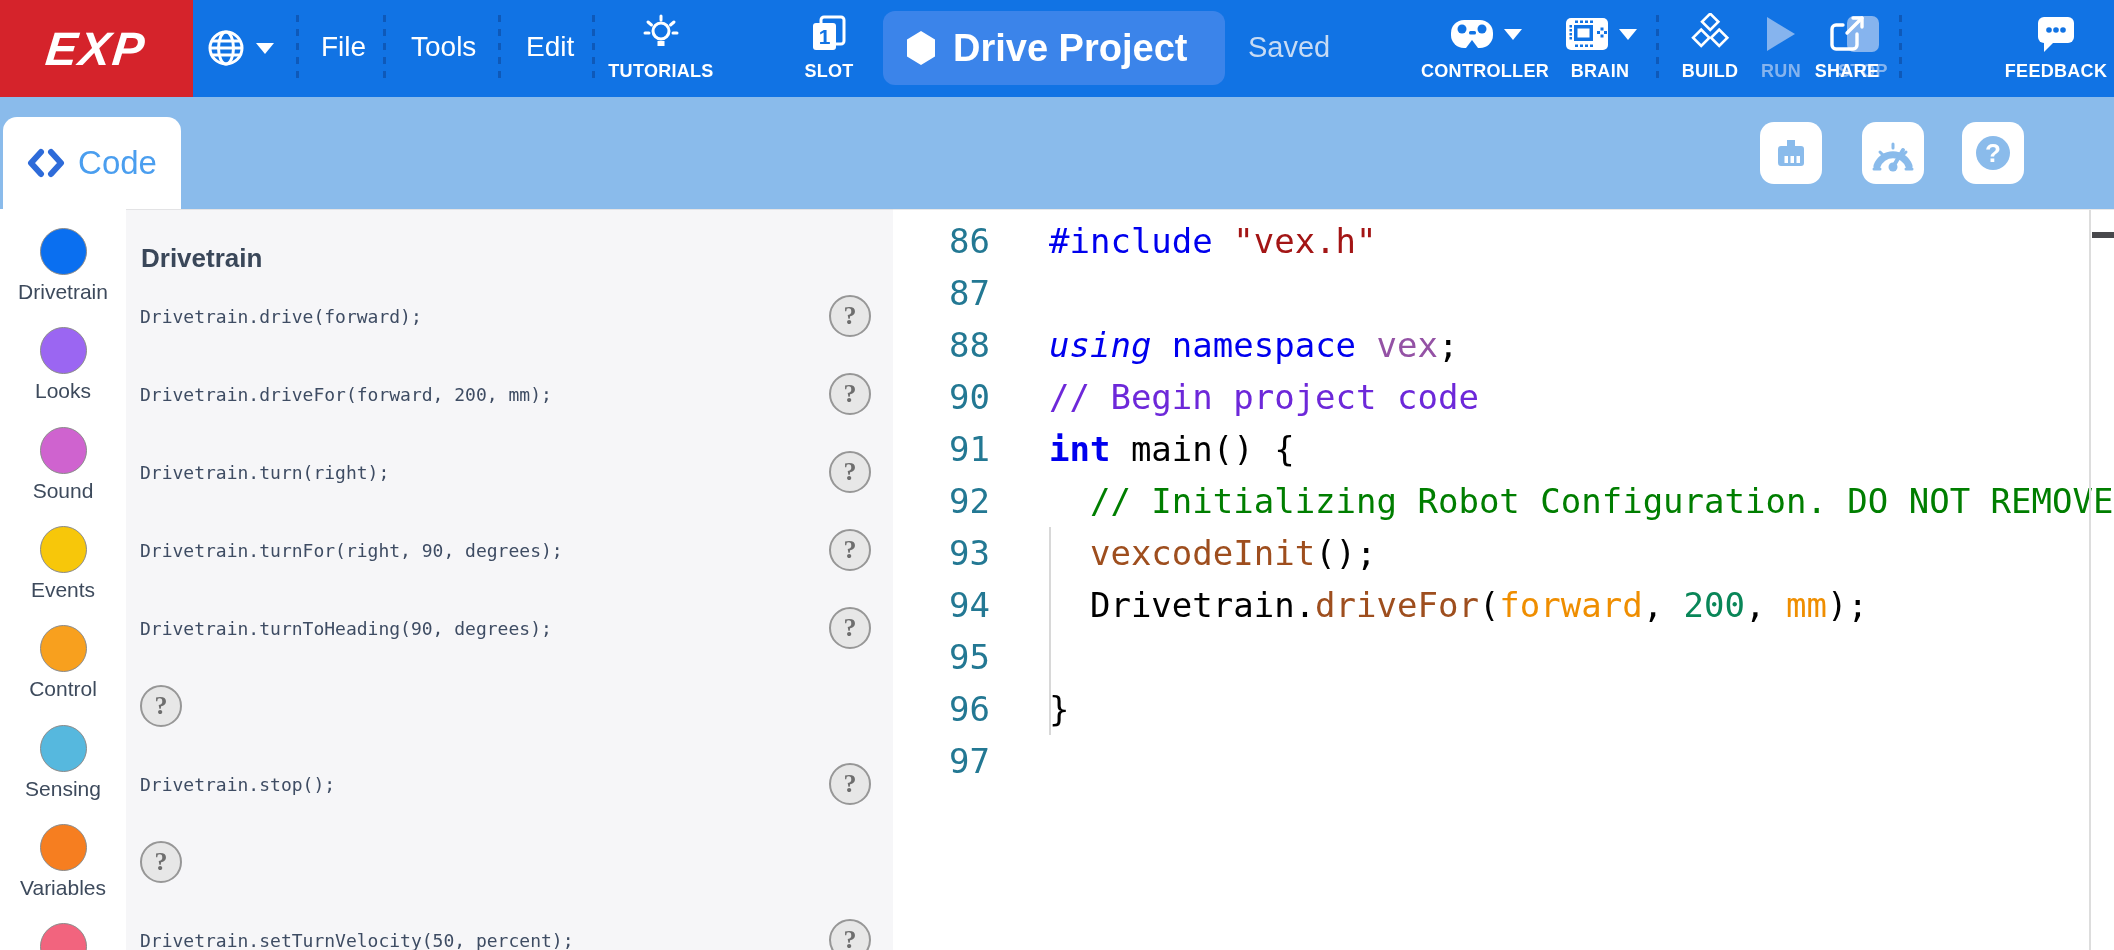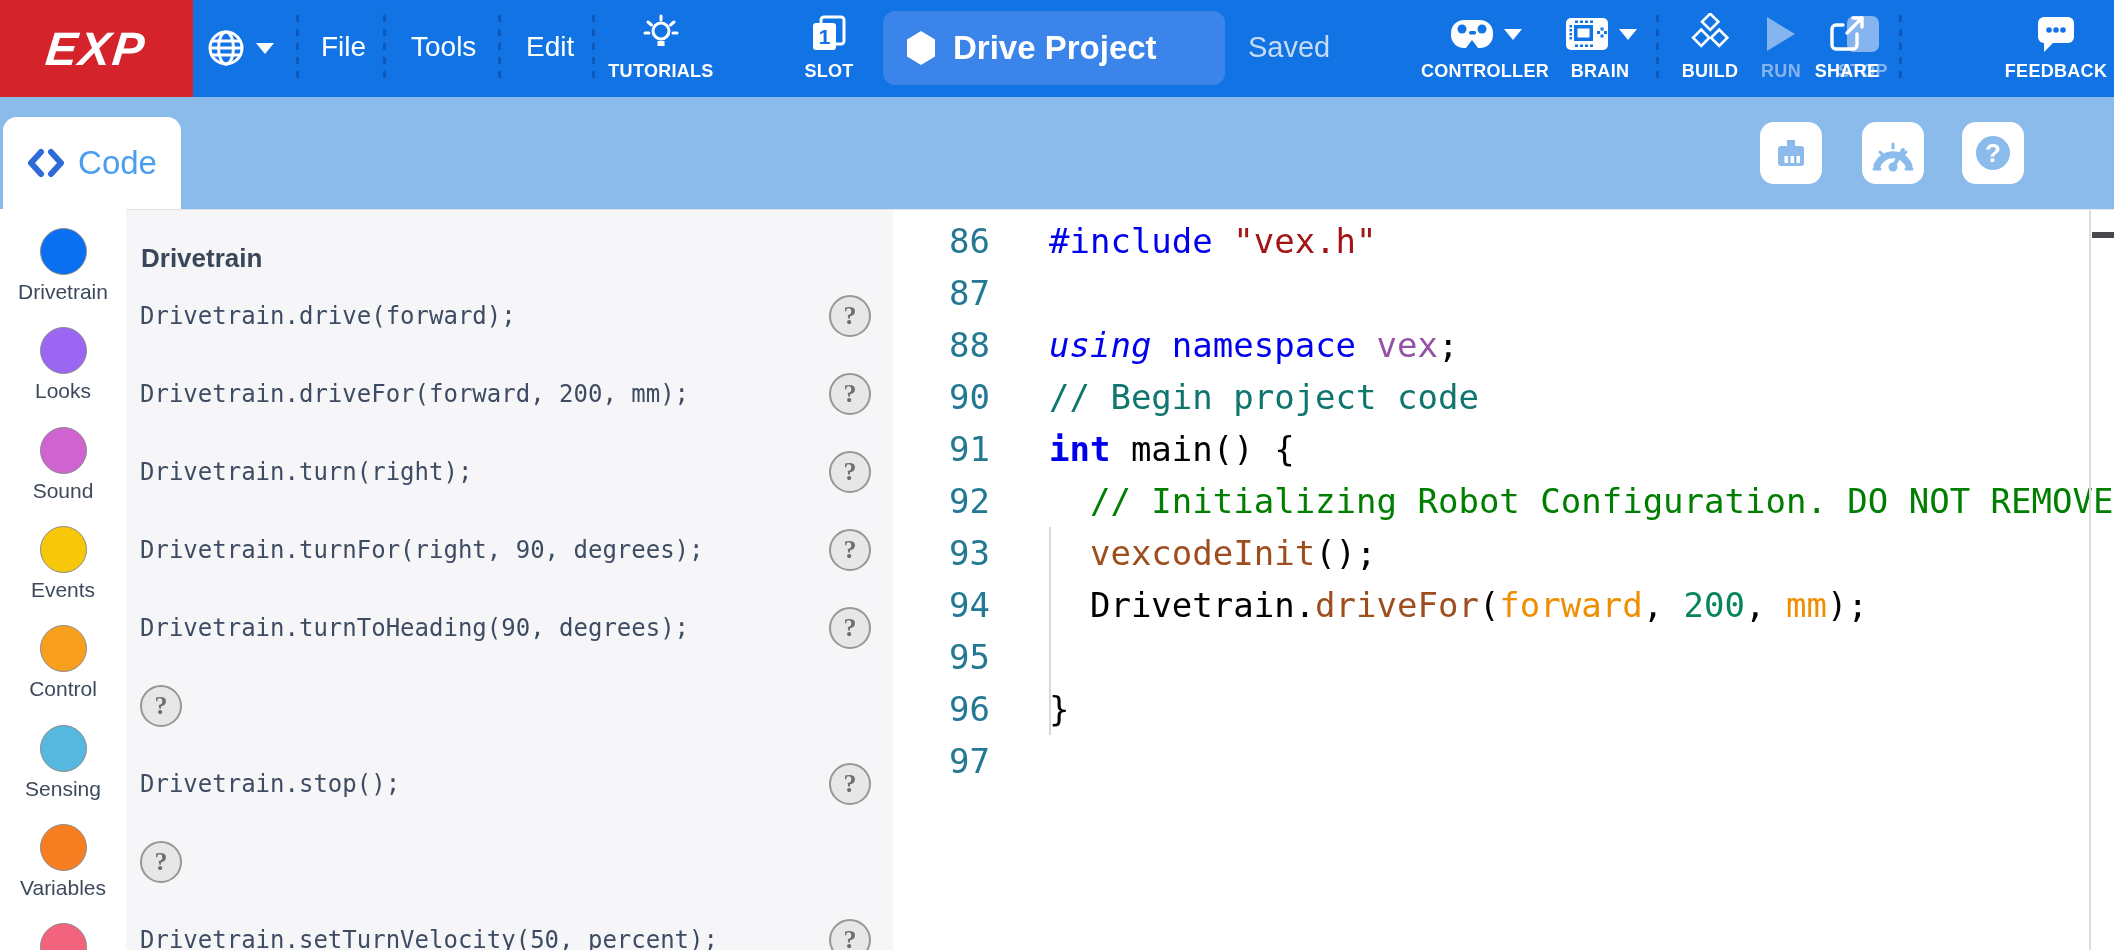--- a/index.html
+++ b/index.html
@@ -16,21 +16,21 @@
   .sep{position:absolute;top:15px;width:3px;height:66px;
        background:repeating-linear-gradient(to bottom,rgba(10,50,120,.40) 0 7px,transparent 7px 14px)}
   .icon-btn{position:absolute;top:0;height:97px;display:flex;flex-direction:column;align-items:center;color:#fff}
   .icon-btn .ico{margin-top:13px;height:42px;display:flex;align-items:center;justify-content:center;gap:9px}
   .icon-btn .lbl{margin-top:6px;font-size:18px;font-weight:bold;letter-spacing:.3px;white-space:nowrap}
   .icon-btn.disabled .lbl{color:var(--disabled)}
   .caret{width:0;height:0;border-left:9px solid transparent;border-right:9px solid transparent;border-top:11px solid #fff}
   .globe-group{position:absolute;left:206px;top:28px;display:flex;align-items:center;gap:10px}
   .proj-btn{position:absolute;left:883px;top:11px;width:342px;height:74px;background:var(--proj-btn-bg);
             border-radius:12px;display:flex;align-items:center;padding-left:22px;gap:16px}
-  .proj-btn .ptext{color:#fff;font-size:33px;font-weight:600}
+  .proj-btn .ptext{color:#fff;font-size:38px;font-weight:600}
   .saved{position:absolute;left:1248px;top:31px;font-size:29px;color:var(--saved)}
   .run-tri{width:0;height:0;border-top:17px solid transparent;border-bottom:17px solid transparent;
            border-left:28px solid var(--disabled)}
   .stop-sq{width:32px;height:36px;border-radius:7px;background:var(--disabled)}
 
   
   .subbar{position:relative;width:100%;height:112px;background:var(--subbar-bg)}
   .tab{position:absolute;left:3px;top:20px;width:178px;height:92px;background:#fff;
        border-radius:14px 14px 0 0;display:flex;align-items:center;justify-content:center;gap:13px}
   .tab .tlabel{font-size:33px;font-weight:500;color:var(--tab-text)}
@@ -41,21 +41,21 @@
   .content{display:flex;height:741px}
   .sidebar{position:relative;width:126px;background:#fff;flex-shrink:0}
   .side-item{position:absolute;left:0;width:126px;text-align:center}
   .circle{width:47px;height:47px;border-radius:50%;margin:0 auto;border:1.5px solid #8a8a8a}
   .side-label{margin-top:5px;font-size:21px;color:var(--side-label)}
 
   .panel{position:relative;width:767px;background:var(--panel-bg);flex-shrink:0;
          padding-top:33px;border-top:1px solid #e3e3e5;overflow:hidden}
   .panel-header{margin:0 0 3px 15px;font-size:26px;font-weight:bold;color:var(--header-text)}
   .cmd-row{height:78px;display:flex;align-items:center;justify-content:space-between;padding:0 22px 0 14px}
-  .cmd-text{font-family:"DejaVu Sans Mono",monospace;font-size:24px;color:var(--cmd-text);white-space:pre}
+  .cmd-text{font-family:"DejaVu Sans Mono",monospace;font-size:18px;color:var(--cmd-text);white-space:pre}
   .help-btn{width:42px;height:42px;border-radius:50%;background:var(--help-bg);border:2px solid var(--help-border);
             color:var(--help-glyph);font-family:"Liberation Serif",serif;font-weight:bold;font-size:26px;
             display:flex;align-items:center;justify-content:center;flex-shrink:0}
 
   .editor{position:relative;flex:1;background:#fff;border-top:1px solid #e8e8e8;overflow:hidden;padding-top:5px}
   .line{height:52px;display:flex;align-items:center}
   .gutter{width:97px;flex-shrink:0;text-align:right;font-family:"DejaVu Sans Mono",monospace;
           font-size:34px;color:var(--gutter)}
   .code{padding-left:59px;font-family:"DejaVu Sans Mono",monospace;font-size:34px;white-space:pre}
   .indent-guide{position:absolute;left:156px;top:317px;width:2px;height:208px;background:var(--guide)}
@@ -343,21 +343,21 @@
         <div class="line">
           <div class="gutter">87</div>
           <div class="code"></div>
         </div>
         <div class="line">
           <div class="gutter">88</div>
           <div class="code"><span style="color: rgb(0, 0, 238); font-style: italic;">using</span><span style="color: rgb(0, 0, 0);"> </span><span style="color: rgb(0, 0, 238);">namespace</span><span style="color: rgb(0, 0, 0);"> </span><span style="color: rgb(148, 82, 165);">vex</span><span style="color: rgb(0, 0, 0);">;</span></div>
         </div>
         <div class="line">
           <div class="gutter">90</div>
-          <div class="code"><span style="color: #0f766e;">// Begin project code</span></div>
+          <div class="code"><span style="color: #6d28d9;">// Begin project code</span></div>
         </div>
         <div class="line">
           <div class="gutter">91</div>
           <div class="code"><span style="color: rgb(0, 0, 238); font-weight: bold;">int</span><span style="color: rgb(0, 0, 0);"> main() {</span></div>
         </div>
         <div class="line">
           <div class="gutter">92</div>
           <div class="code"><span style="color: rgb(0, 0, 0);">  </span><span style="color: rgb(0, 126, 0);">// Initializing Robot Configuration. DO NOT REMOVE!</span></div>
         </div>
         <div class="line">

